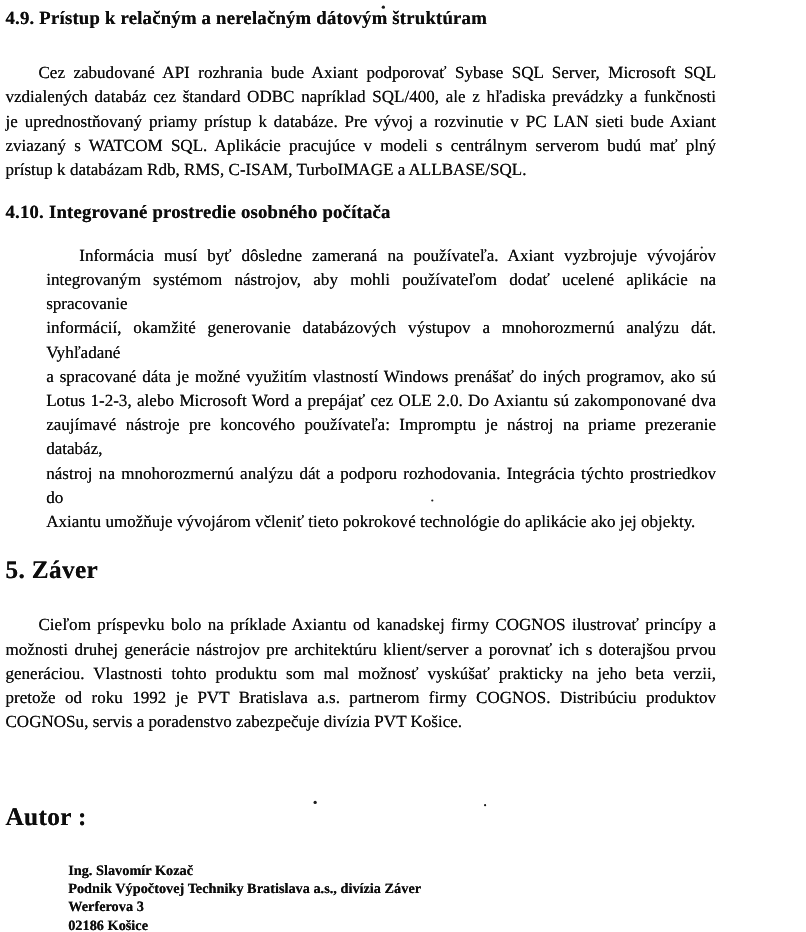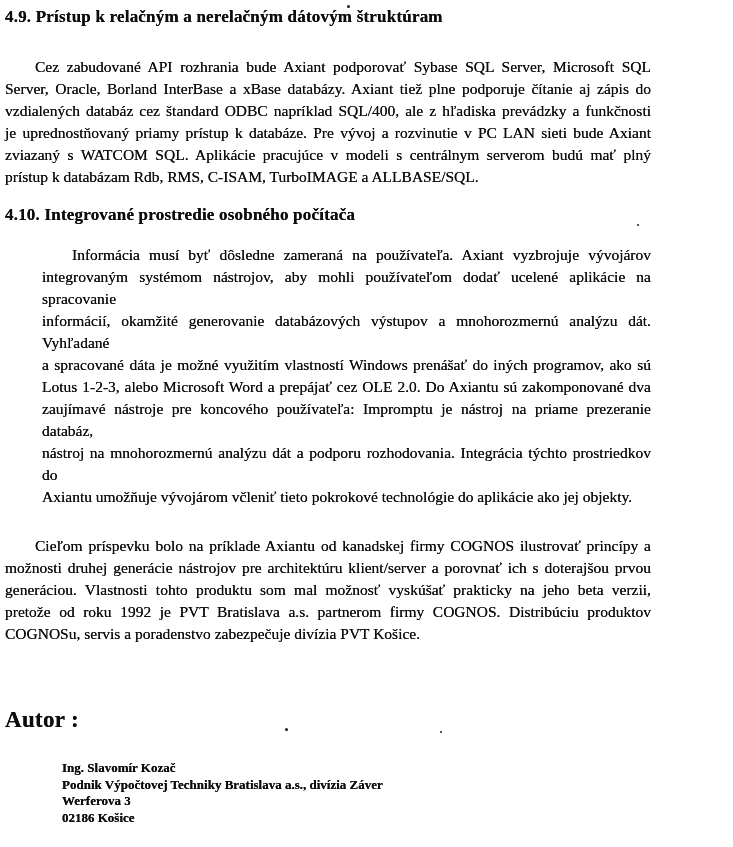--- a/index.html
+++ b/index.html
@@ -69,40 +69,40 @@
 </style>
 </head>
 <body>
 
 <div class="page">
 
   <h2 class="h-sec" id="head-4-9">4.9. Prístup k relačným a nerelačným dátovým štruktúram</h2>
 
   <div class="para" id="para-4-9">
       <div class="tline">Cez zabudované API rozhrania bude Axiant podporovať Sybase SQL Server, Microsoft SQL</div>
-      <div class="tline">Server, Oracle, Borland InterBase a xBase databázy. Axiant tiež plne podporuje čítanie aj zápis do</div>
       <div class="tline">vzdialených databáz cez štandard ODBC napríklad SQL/400, ale z hľadiska prevádzky a funkčnosti</div>
       <div class="tline">je uprednostňovaný priamy prístup k databáze. Pre vývoj a rozvinutie v PC LAN sieti bude Axiant</div>
       <div class="tline">zviazaný s WATCOM SQL. Aplikácie pracujúce v modeli s centrálnym serverom budú mať plný</div>
       <div class="tline">prístup k databázam Rdb, RMS, C-ISAM, TurboIMAGE a ALLBASE/SQL.</div>
     </div>
 
   <h2 class="h-sec" id="head-4-10">4.10. Integrované prostredie osobného počítača</h2>
 
   <div class="para" id="para-4-10">
       <div class="tline">Informácia musí byť dôsledne zameraná na používateľa. Axiant vyzbrojuje vývojárov</div>
       <div class="tline">integrovaným systémom nástrojov, aby mohli používateľom dodať ucelené aplikácie na spracovanie</div>
       <div class="tline">informácií, okamžité generovanie databázových výstupov a mnohorozmernú analýzu dát. Vyhľadané</div>
       <div class="tline">a spracované dáta je možné využitím vlastností Windows prenášať do iných programov, ako sú</div>
       <div class="tline">Lotus 1-2-3, alebo Microsoft Word a prepájať cez OLE 2.0. Do Axiantu sú zakomponované dva</div>
       <div class="tline">zaujímavé nástroje pre koncového používateľa: Impromptu je nástroj na priame prezeranie databáz,</div>
       <div class="tline">nástroj na mnohorozmernú analýzu dát a podporu rozhodovania. Integrácia týchto prostriedkov do</div>
       <div class="tline">Axiantu umožňuje vývojárom včleniť tieto pokrokové technológie do aplikácie ako jej objekty.</div>
     </div>
 
+  <h1 class="h-big" id="head-zaver">5. Záver</h1>
 
   <div class="para" id="para-zaver">
       <div class="tline">Cieľom príspevku bolo na príklade Axiantu od kanadskej firmy COGNOS ilustrovať princípy a</div>
       <div class="tline">možnosti druhej generácie nástrojov pre architektúru klient/server a porovnať ich s doterajšou prvou</div>
       <div class="tline">generáciou. Vlastnosti tohto produktu som mal možnosť vyskúšať prakticky na jeho beta verzii,</div>
       <div class="tline">pretože od roku 1992 je PVT Bratislava a.s. partnerom firmy COGNOS. Distribúciu produktov</div>
       <div class="tline">COGNOSu, servis a poradenstvo zabezpečuje divízia PVT Košice.</div>
     </div>
 
   <h1 class="h-big" id="head-autor">Autor :</h1>

